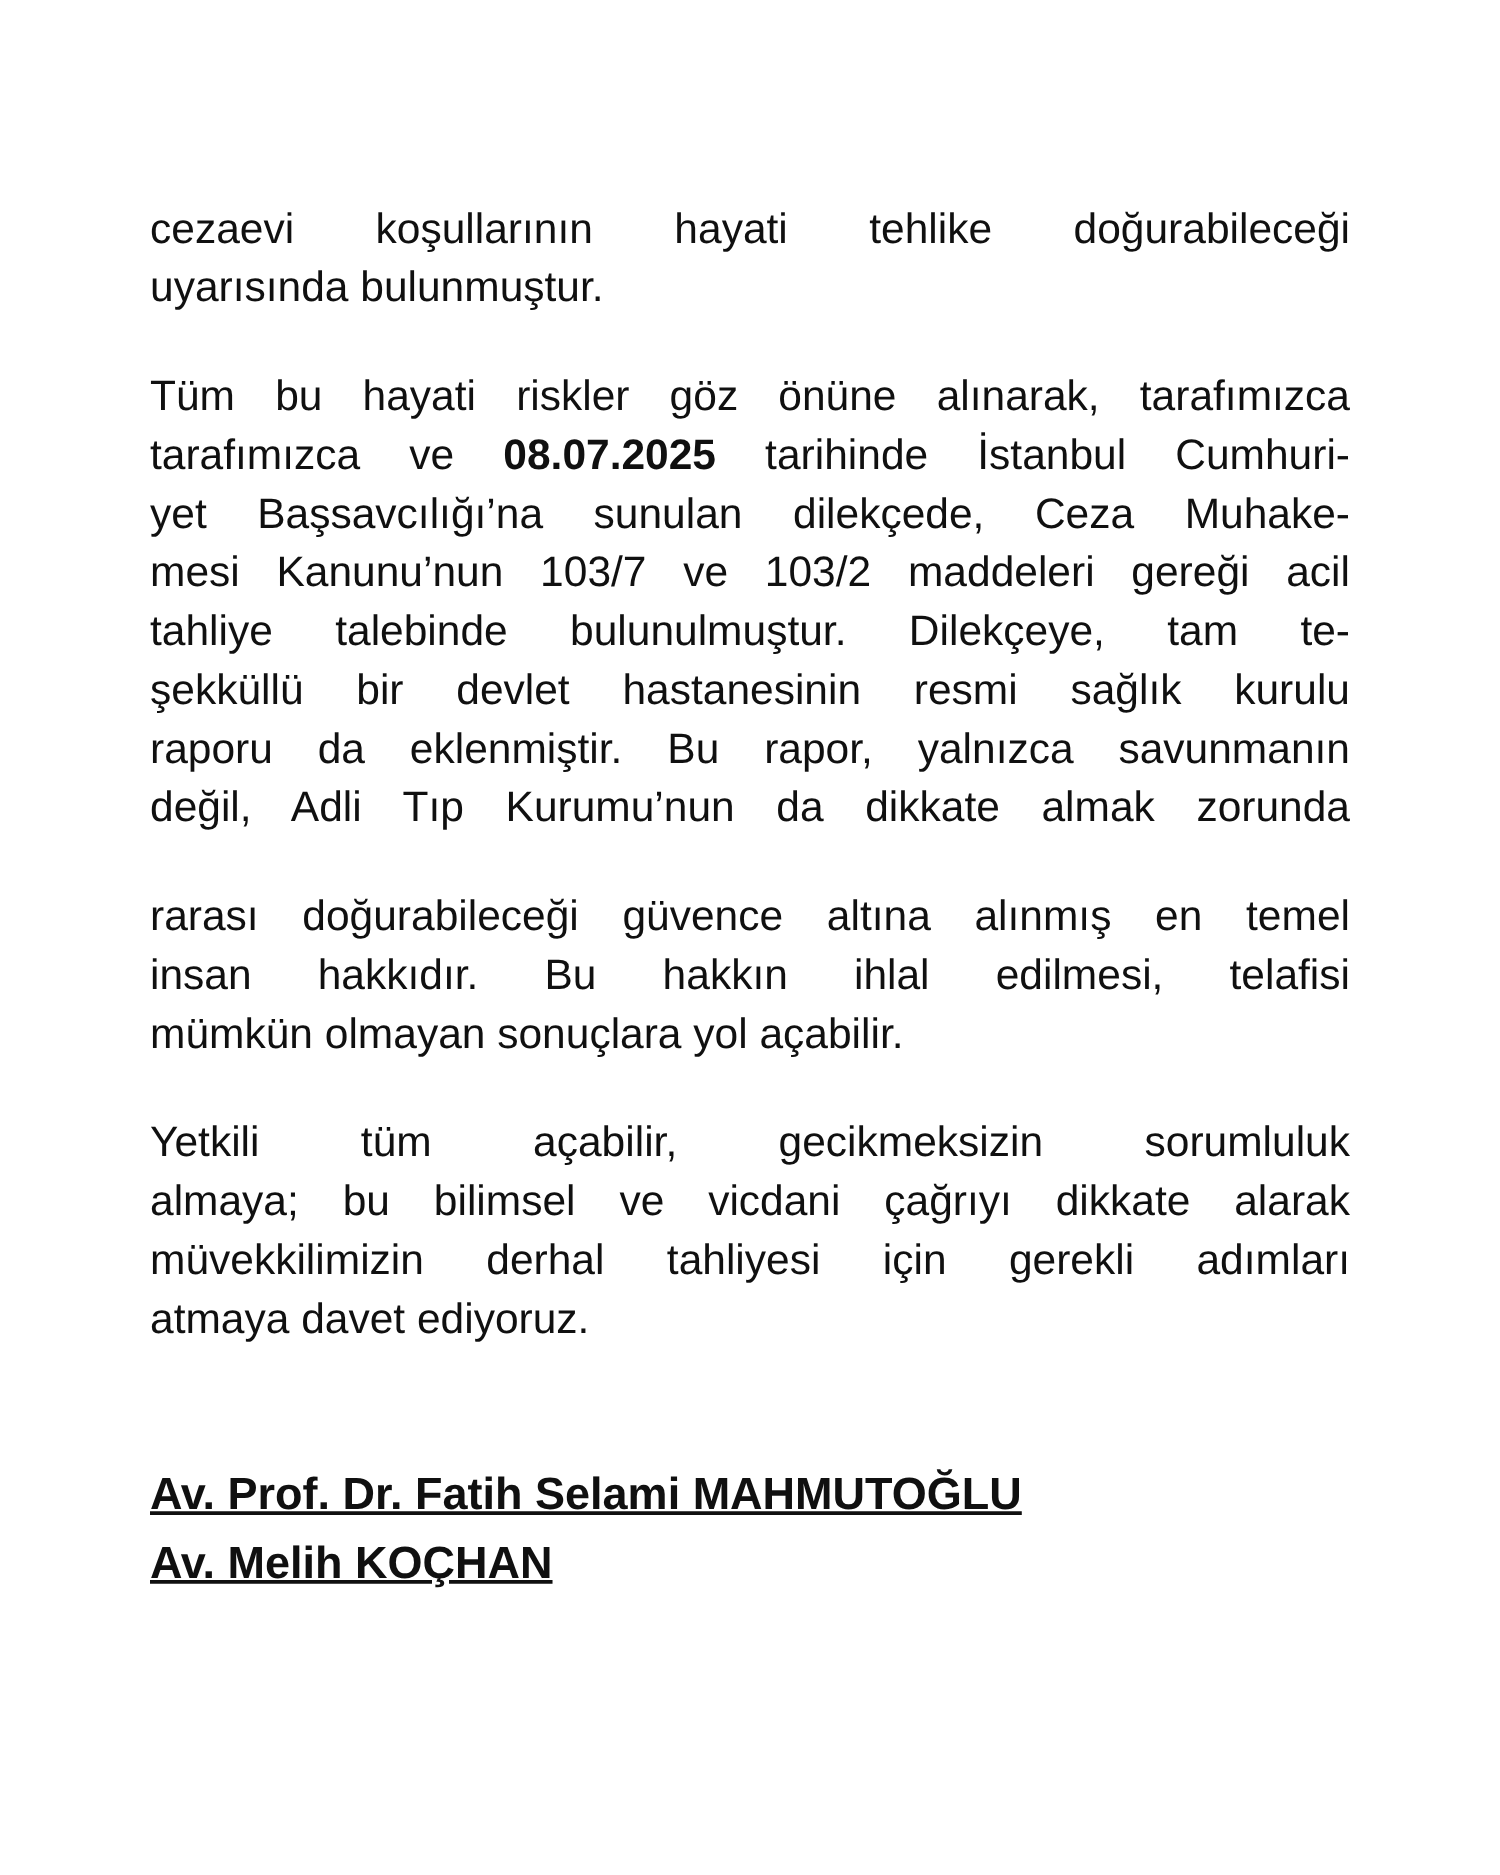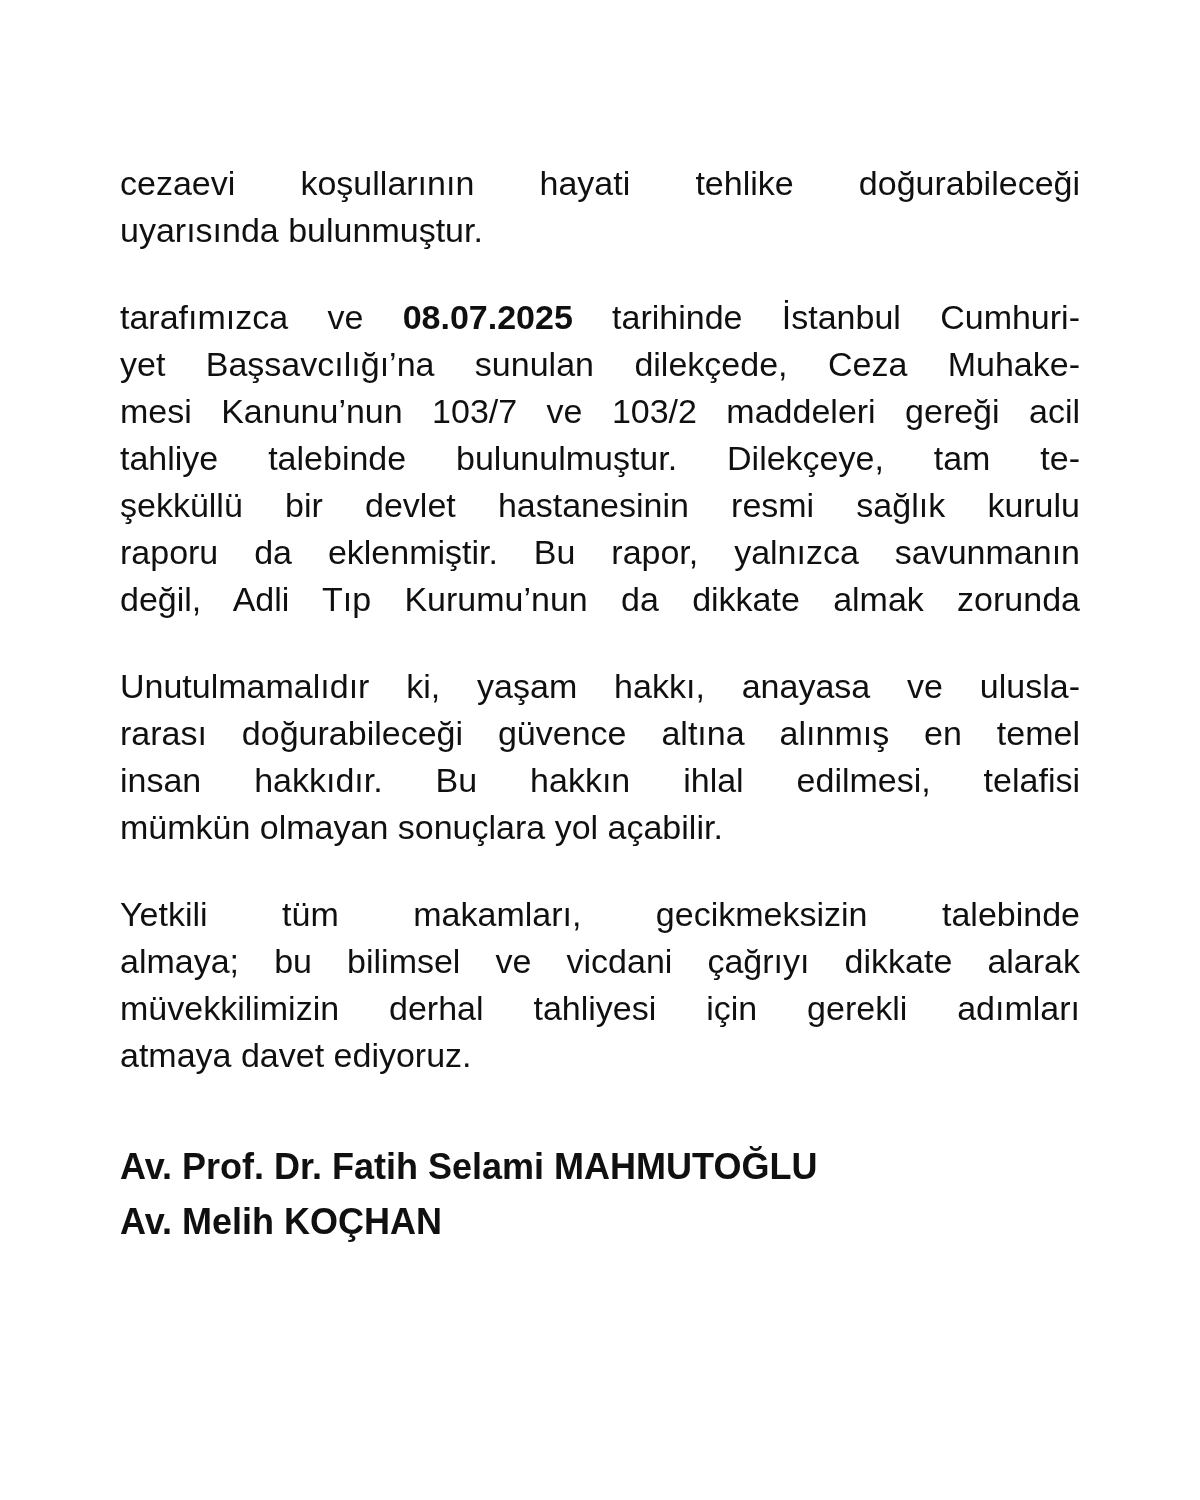--- a/index.html
+++ b/index.html
@@ -36,21 +36,22 @@
     white-space: nowrap;
   }
   .line.last {
     text-align: left;
     text-align-last: left;
   }
   .line b {
     font-weight: 700;
   }
   .signatures {
-    margin-top: 60px;
+    margin-top: 88px;
+    text-decoration: underline;
   }
   .sig {
     font-size: 36px;
     font-weight: 700;
     line-height: 55px;
     text-align: left;
     color: #101010;
   }
 </style>
 </head>
@@ -58,38 +59,38 @@
 
 <div class="page">
   <main class="content">
 
     <p class="para">
       <span class="line">cezaevi koşullarının hayati tehlike doğurabileceği</span>
       <span class="line last">uyarısında bulunmuştur.</span>
     </p>
 
     <p class="para">
+      <span class="line">Tüm bu hayati riskler göz önüne alınarak, tarafımızca</span>
       <span class="line"><span>tarafımızca ve </span><b>08.07.2025</b><span> tarihinde İstanbul Cumhuri-</span></span>
       <span class="line">yet Başsavcılığı’na sunulan dilekçede, Ceza Muhake-</span>
       <span class="line">mesi Kanunu’nun 103/7 ve 103/2 maddeleri gereği acil</span>
       <span class="line">tahliye talebinde bulunulmuştur. Dilekçeye, tam te-</span>
       <span class="line">şekküllü bir devlet hastanesinin resmi sağlık kurulu</span>
       <span class="line">raporu da eklenmiştir. Bu rapor, yalnızca savunmanın</span>
       <span class="line">değil, Adli Tıp Kurumu’nun da dikkate almak zorunda</span>
     </p>
 
     <p class="para">
-      <span class="line">Unutulmamalıdır ki, yaşam hakkı, anayasa ve ulusla-</span>
       <span class="line">rarası doğurabileceği güvence altına alınmış en temel</span>
       <span class="line">insan hakkıdır. Bu hakkın ihlal edilmesi, telafisi</span>
       <span class="line last">mümkün olmayan sonuçlara yol açabilir.</span>
     </p>
 
     <p class="para">
-      <span class="line">Yetkili tüm makamları, gecikmeksizin talebinde</span>
+      <span class="line">Yetkili tüm açabilir, gecikmeksizin sorumluluk</span>
       <span class="line">almaya; bu bilimsel ve vicdani çağrıyı dikkate alarak</span>
       <span class="line">müvekkilimizin derhal tahliyesi için gerekli adımları</span>
       <span class="line last">atmaya davet ediyoruz.</span>
     </p>
 
     <div class="signatures">
       <div class="sig">Av. Prof. Dr. Fatih Selami MAHMUTOĞLU</div>
       <div class="sig">Av. Melih KOÇHAN</div>
     </div>
 

